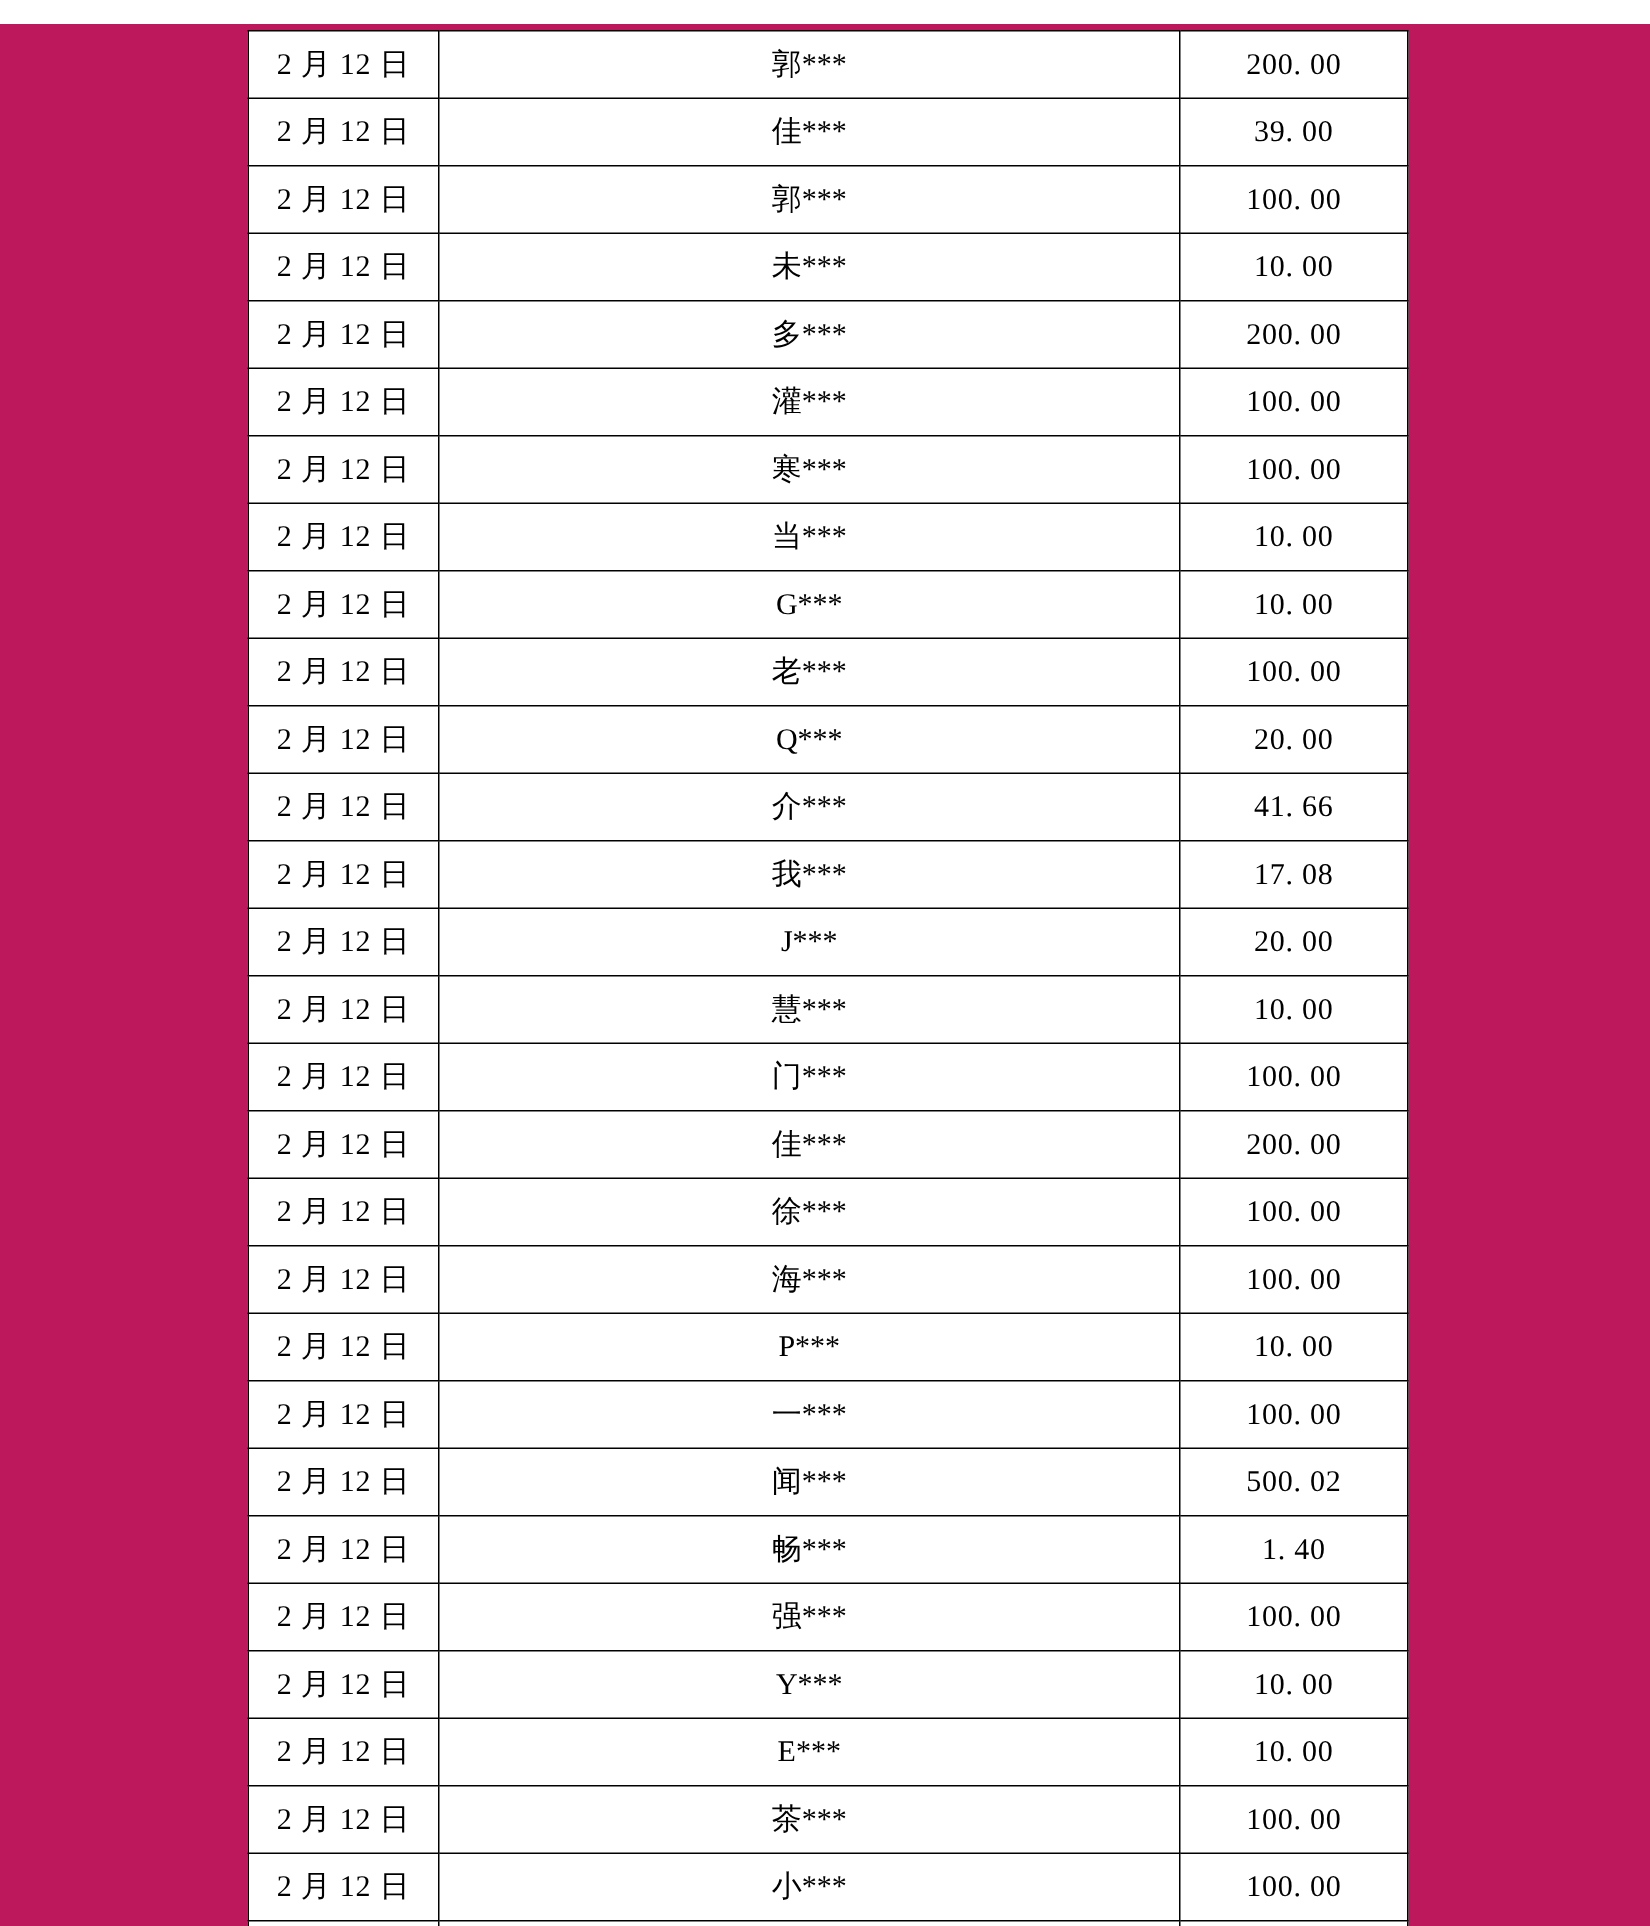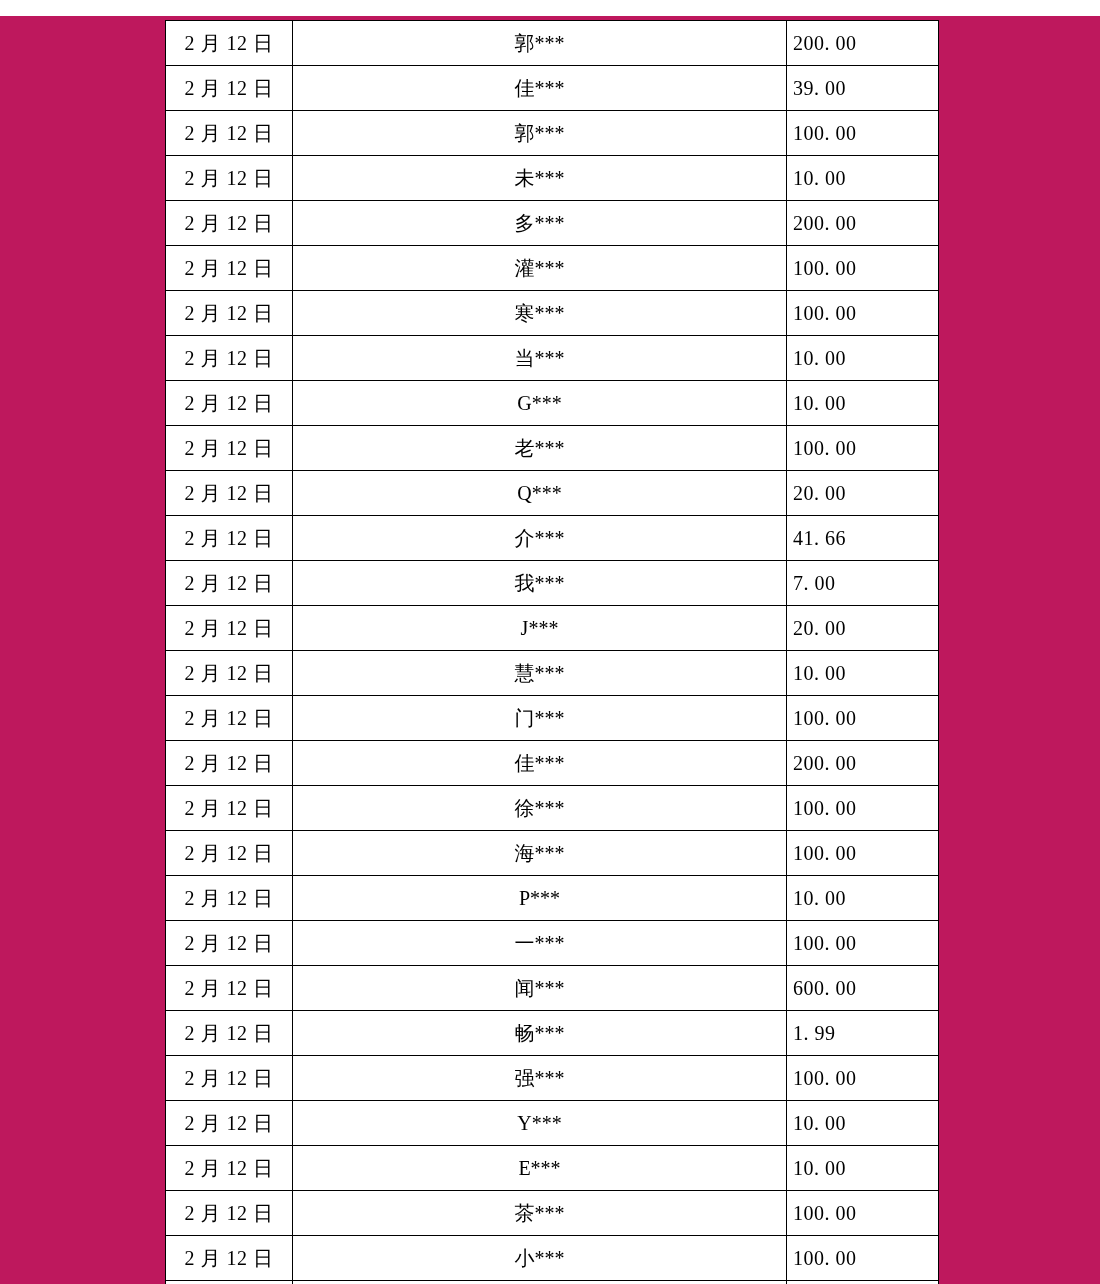--- a/index.html
+++ b/index.html
@@ -55,21 +55,21 @@
   }
 
   td.cell-date {
     text-align: center;
     letter-spacing: 0.5px;
   }
   td.cell-name {
     text-align: center;
   }
   td.cell-amount {
-    text-align: left;
+    text-align: center;
     letter-spacing: 0.5px;
   }
 </style>
 </head>
 <body>
 
 <div class="page">
   <div class="table-wrap">
     <table class="record-table">
       <colgroup>
@@ -134,21 +134,21 @@
             <td class="cell-amount">20. 00</td>
           </tr>
           <tr>
             <td class="cell-date">2 月 12 日</td>
             <td class="cell-name">介***</td>
             <td class="cell-amount">41. 66</td>
           </tr>
           <tr>
             <td class="cell-date">2 月 12 日</td>
             <td class="cell-name">我***</td>
-            <td class="cell-amount">7. 00</td>
+            <td class="cell-amount">17. 08</td>
           </tr>
           <tr>
             <td class="cell-date">2 月 12 日</td>
             <td class="cell-name">J***</td>
             <td class="cell-amount">20. 00</td>
           </tr>
           <tr>
             <td class="cell-date">2 月 12 日</td>
             <td class="cell-name">慧***</td>
             <td class="cell-amount">10. 00</td>
@@ -179,26 +179,26 @@
             <td class="cell-amount">10. 00</td>
           </tr>
           <tr>
             <td class="cell-date">2 月 12 日</td>
             <td class="cell-name">一***</td>
             <td class="cell-amount">100. 00</td>
           </tr>
           <tr>
             <td class="cell-date">2 月 12 日</td>
             <td class="cell-name">闻***</td>
-            <td class="cell-amount">600. 00</td>
+            <td class="cell-amount">500. 02</td>
           </tr>
           <tr>
             <td class="cell-date">2 月 12 日</td>
             <td class="cell-name">畅***</td>
-            <td class="cell-amount">1. 99</td>
+            <td class="cell-amount">1. 40</td>
           </tr>
           <tr>
             <td class="cell-date">2 月 12 日</td>
             <td class="cell-name">强***</td>
             <td class="cell-amount">100. 00</td>
           </tr>
           <tr>
             <td class="cell-date">2 月 12 日</td>
             <td class="cell-name">Y***</td>
             <td class="cell-amount">10. 00</td>

